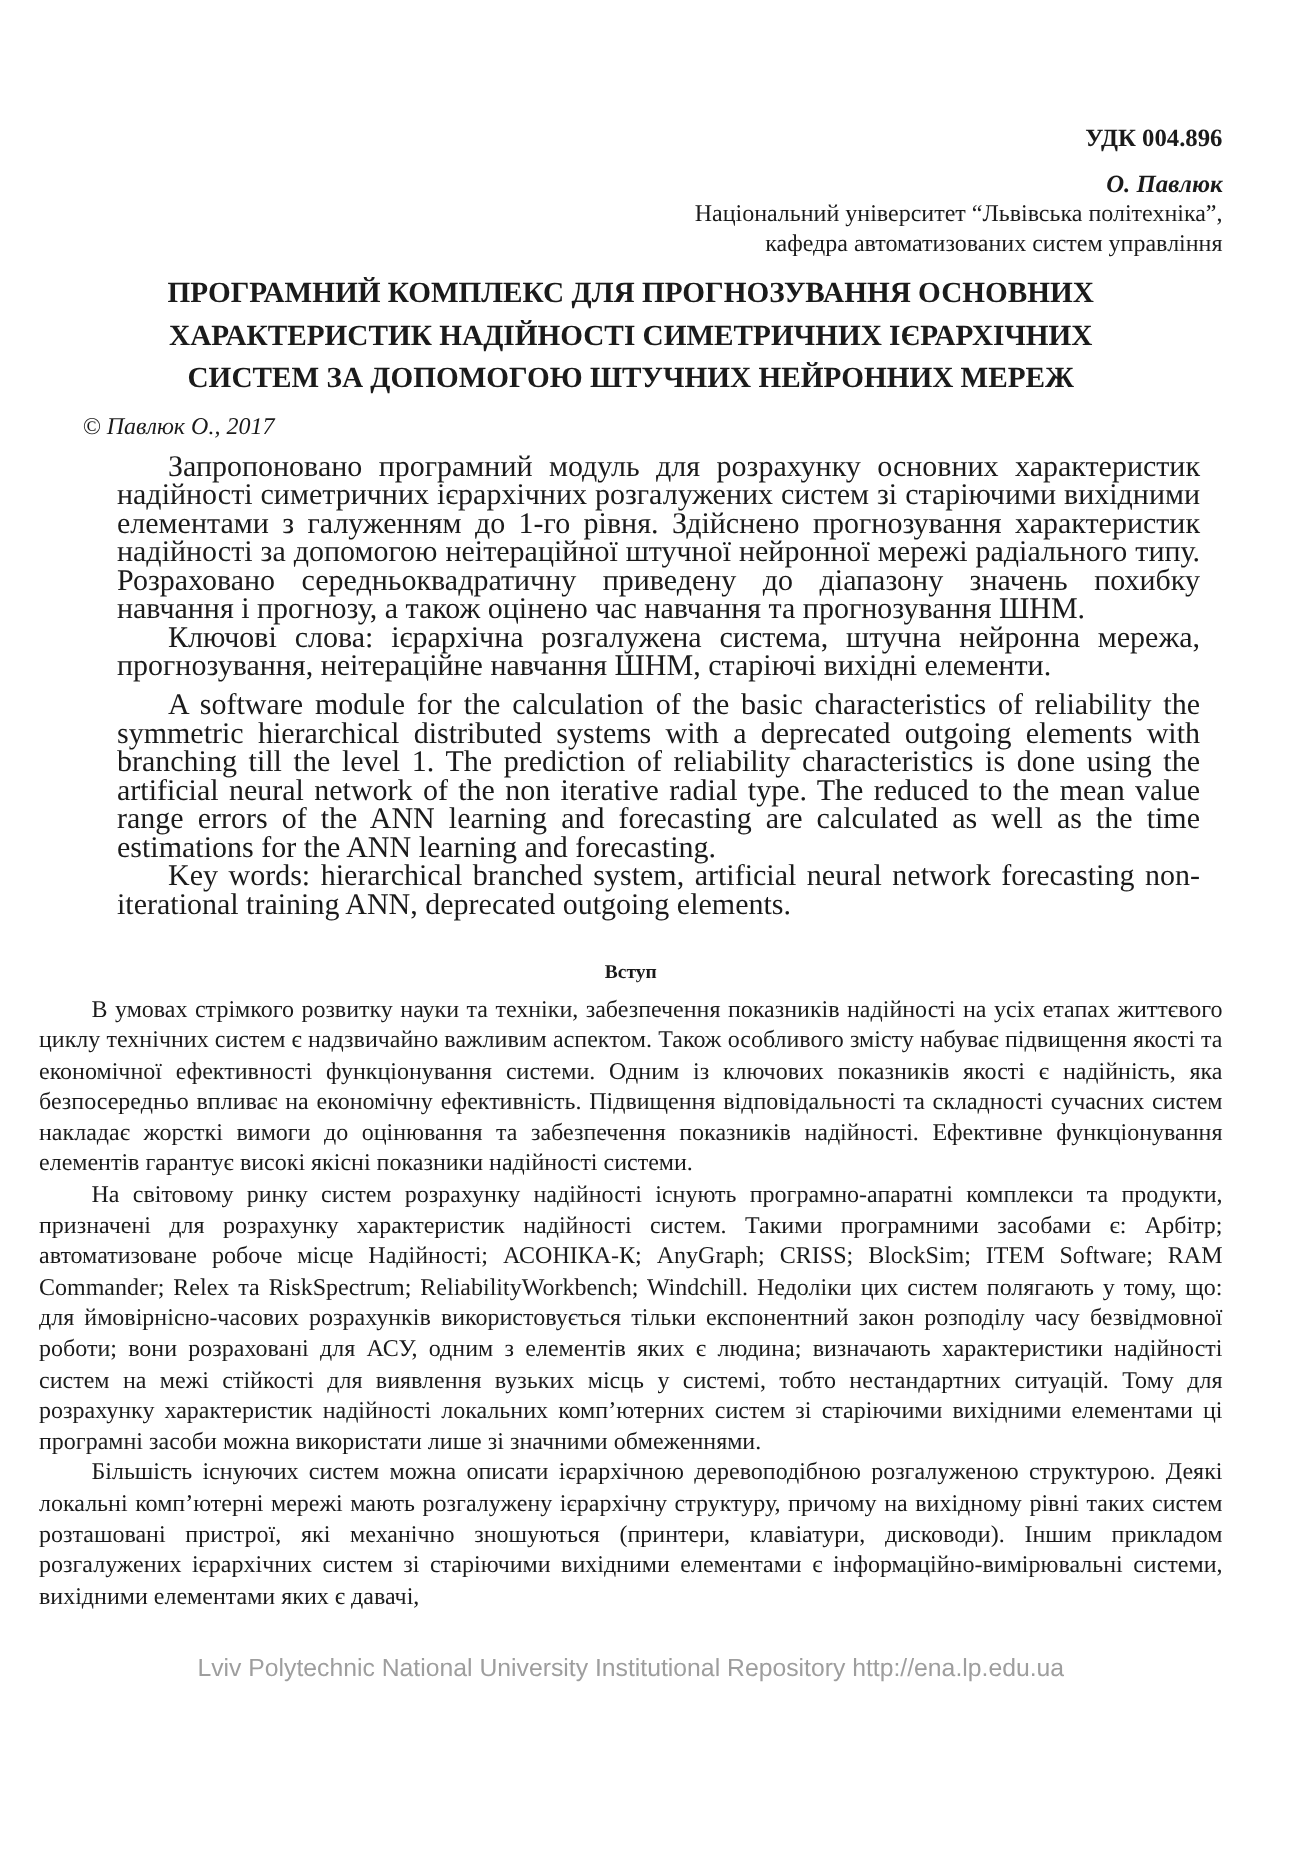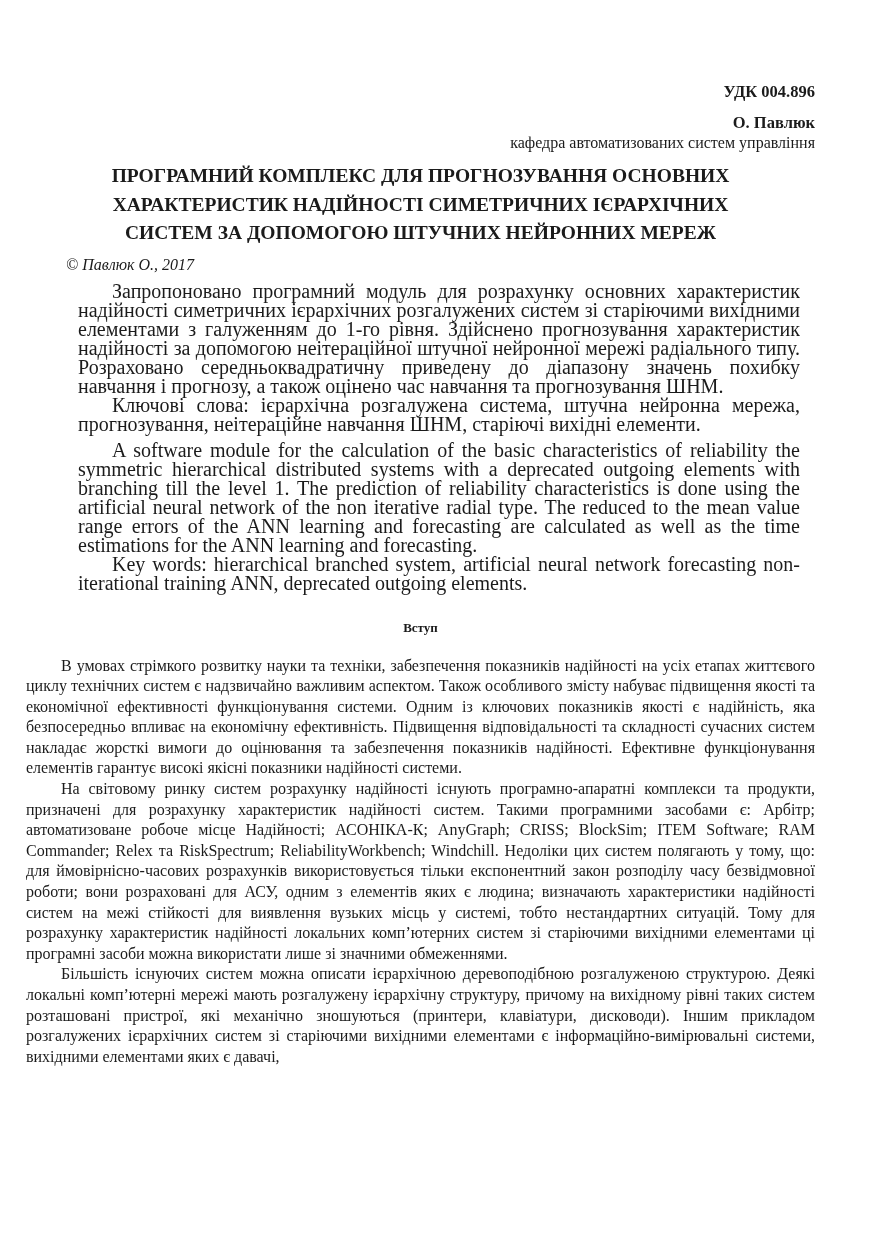--- a/index.html
+++ b/index.html
@@ -4,56 +4,57 @@
 <style>
   html,body{margin:0;padding:0;background:#ffffff;}
   body{
     width:876px;height:1240px;overflow:hidden;
     font-family:"Liberation Serif","DejaVu Serif",serif;
     color:#1b1b1b;
     -webkit-font-smoothing:antialiased;
   }
   .page{padding:82px 61px 0 26px;}
   .udc{font-weight:bold;font-size:16.5px;text-align:right;line-height:20px;}
-  .author{font-weight:bold;font-size:16.5px;text-align:right;line-height:20px;margin-top:11px;}
+  .author{font-weight:bold;font-size:16.5px;text-align:right;line-height:20px;margin-top:11px;font-style:italic;}
   .affil{font-size:16px;text-align:right;line-height:20px;}
   .title{
     font-weight:bold;font-size:19.5px;line-height:28.5px;
     text-align:center;max-width:672px;margin:9px auto 0 auto;
   }
-  .copyright{font-style:italic;font-size:16px;line-height:20px;margin:7px 0 0 40px;}
+  .copyright{font-style:italic;font-size:16px;line-height:20px;margin:7px 0 0 29px;}
   .abstract{
     font-weight:normal;font-size:20px;line-height:19px;
     text-align:justify;margin:7px 15px 0 52px;
   }
   .abstract p{margin:0;text-indent:34px;}
   .abstract.en{}
   .section-heading{
     font-weight:bold;font-size:13px;line-height:20px;
     text-align:center;margin-top:25px;
   }
   .body-par{
     font-size:16px;line-height:20.6px;text-align:justify;
     text-indent:35px;margin:0;
   }
-  .body-par.first{margin-top:18px;}
+  .body-par.first{margin-top:6px;}
   .page-number{text-align:center;font-size:16px;line-height:20px;margin-top:36px;}
   .footer{
     text-align:center;
     font-family:"Liberation Sans","DejaVu Sans",sans-serif;
     font-size:16.5px;line-height:20px;color:#9e9e9e;margin-top:27px;
   }
 </style>
 </head>
 <body>
 
 <div class="page">
 
   <div class="udc">УДК 004.896</div>
   <div class="author">О. Павлюк</div>
+  <div class="affil">Національний університет “Львівська політехніка”,</div>
   <div class="affil">кафедра автоматизованих систем управління</div>
 
   <h1 class="title">ПРОГРАМНИЙ КОМПЛЕКС ДЛЯ ПРОГНОЗУВАННЯ ОСНОВНИХ ХАРАКТЕРИСТИК НАДІЙНОСТІ СИМЕТРИЧНИХ ІЄРАРХІЧНИХ СИСТЕМ ЗА ДОПОМОГОЮ ШТУЧНИХ НЕЙРОННИХ МЕРЕЖ</h1>
 
   <div class="copyright">© Павлюк О., 2017</div>
 
   <div class="abstract ua">
     <p>Запропоновано програмний модуль для розрахунку основних характеристик надійності симетричних ієрархічних розгалужених систем зі старіючими вихідними елементами з галуженням до 1-го рівня. Здійснено прогнозування характеристик надійності за допомогою неітераційної штучної нейронної мережі радіального типу. Розраховано середньоквадратичну приведену до діапазону значень похибку навчання і прогнозу, а також оцінено час навчання та прогнозування ШНМ.</p>
     <p>Ключові слова: ієрархічна розгалужена система, штучна нейронна мережа, прогнозування, неітераційне навчання ШНМ, старіючі вихідні елементи.</p>
   </div>
@@ -63,14 +64,15 @@
     <p>Key words: hierarchical branched system, artificial neural network forecasting non-iterational training ANN, deprecated outgoing elements.</p>
   </div>
 
   <div class="section-heading">Вступ</div>
 
   <p class="body-par first">В умовах стрімкого розвитку науки та техніки, забезпечення показників надійності на усіх етапах життєвого циклу технічних систем є надзвичайно важливим аспектом. Також особливого змісту набуває підвищення якості та економічної ефективності функціонування системи. Одним із ключових показників якості є надійність, яка безпосередньо впливає на економічну ефективність. Підвищення відповідальності та складності сучасних систем накладає жорсткі вимоги до оцінювання та забезпечення показників надійності. Ефективне функціонування елементів гарантує високі якісні показники надійності системи.</p>
   <p class="body-par">На світовому ринку систем розрахунку надійності існують програмно-апаратні комплекси та продукти, призначені для розрахунку характеристик надійності систем. Такими програмними засобами є: Арбітр; автоматизоване робоче місце Надійності; АСОНІКА-К; AnyGraph; CRISS; BlockSim; ITEM Software; RAM Commander; Relex та RiskSpectrum; ReliabilityWorkbench; Windchill. Недоліки цих систем полягають у тому, що: для ймовірнісно-часових розрахунків використовується тільки експонентний закон розподілу часу безвідмовної роботи; вони розраховані для АСУ, одним з елементів яких є людина; визначають характеристики надійності систем на межі стійкості для виявлення вузьких місць у системі, тобто нестандартних ситуацій. Тому для розрахунку характеристик надійності локальних комп’ютерних систем зі старіючими вихідними елементами ці програмні засоби можна використати лише зі значними обмеженнями.</p>
   <p class="body-par">Більшість існуючих систем можна описати ієрархічною деревоподібною розгалуженою структурою. Деякі локальні комп’ютерні мережі мають розгалужену ієрархічну структуру, причому на вихідному рівні таких систем розташовані пристрої, які механічно зношуються (принтери, клавіатури, дисководи). Іншим прикладом розгалужених ієрархічних систем зі старіючими вихідними елементами є інформаційно-вимірювальні системи, вихідними елементами яких є давачі,</p>
 
 
+  <div class="footer">Lviv Polytechnic National University Institutional Repository http://ena.lp.edu.ua</div>
 
 </div>
 
 </body></html>

